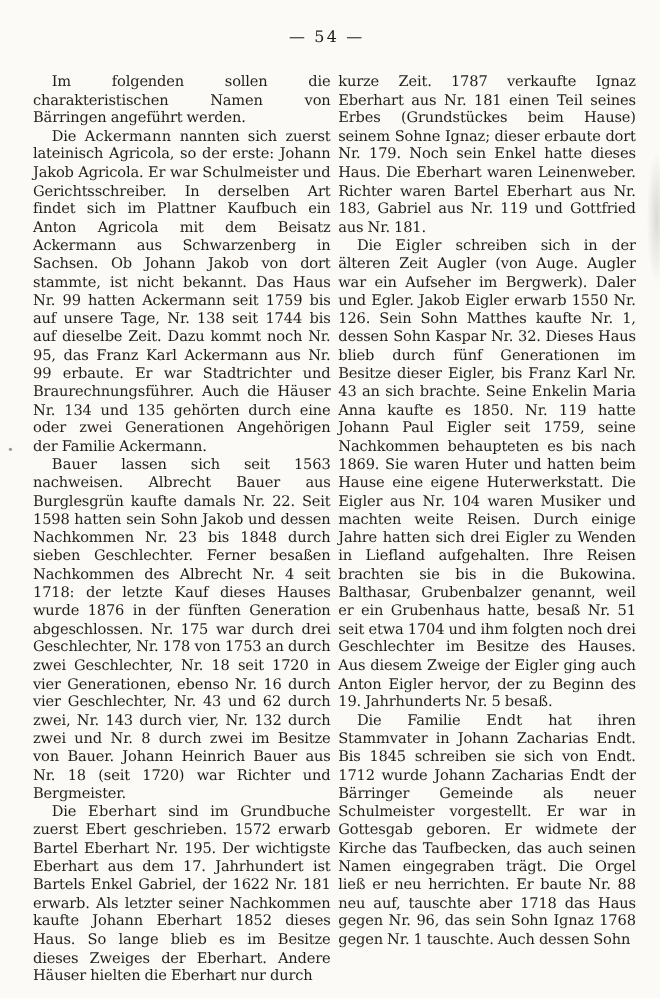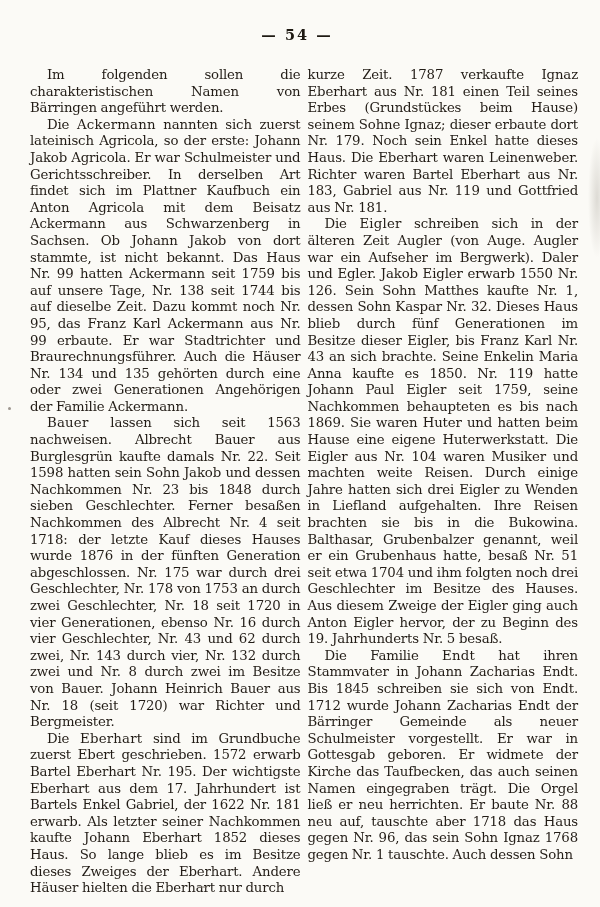--- a/index.html
+++ b/index.html
@@ -15,21 +15,21 @@
     overflow: hidden;
     font-family: "DejaVu Serif", "Liberation Serif", serif;
     color: #221c16;
   }
   .page-number {
     position: absolute;
     top: 26px;
     left: 0;
     width: 594px;
     text-align: center;
-    font-weight: bold;
+    font-weight: normal;
     font-size: 14.5px;
     letter-spacing: 2px;
     color: #1e1912;
   }
   .columns {
     position: absolute;
     top: 67px;
     left: 30px;
     width: 548px;
     display: flex;

